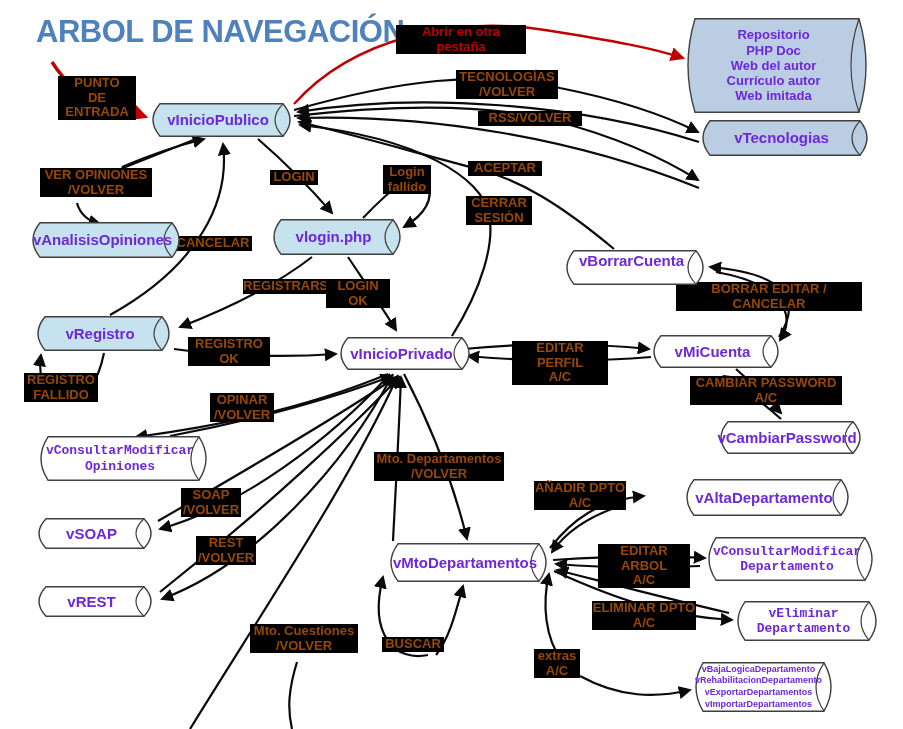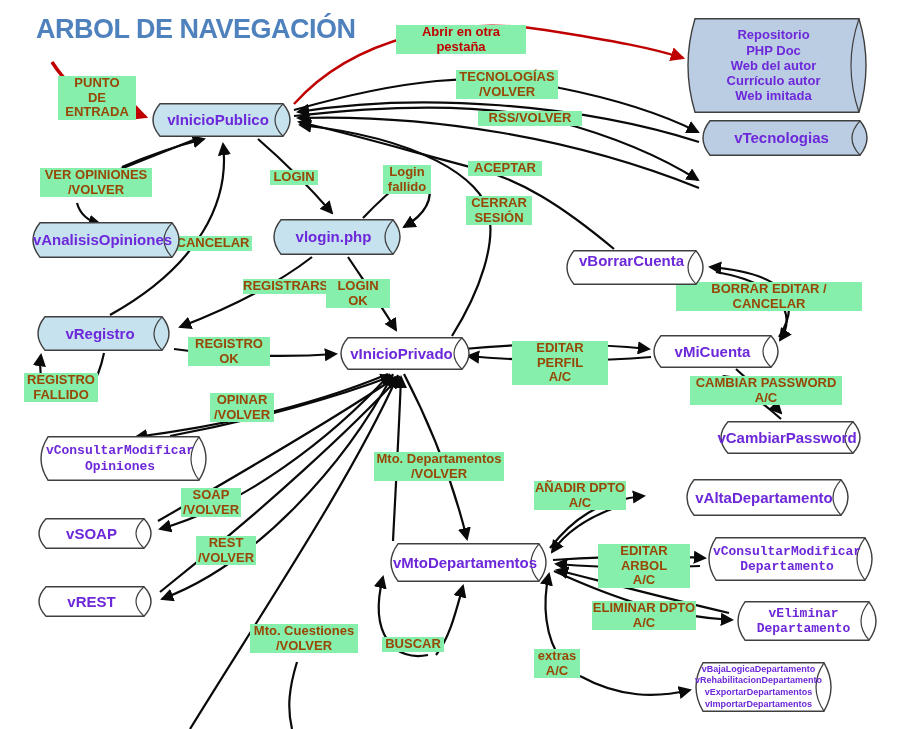--- a/index.html
+++ b/index.html
@@ -1,22 +1,22 @@
 <!DOCTYPE html>
 <html><head>
 <meta charset="utf-8">
 <style>
   html,body{margin:0;padding:0;}
   #stage{position:relative;width:903px;height:729px;background:#ffffff;overflow:hidden;
          font-family:"Liberation Sans","DejaVu Sans",sans-serif;}
   #wires{position:absolute;left:0;top:0;z-index:1;}
-  #title{position:absolute;left:36px;top:14px;font-size:27px;font-weight:bold;
+  #title{position:absolute;left:36px;top:14px;font-size:31px;font-weight:bold;
          color:#4F81BD;letter-spacing:-0.5px;z-index:2;}
   .elabel{position:absolute;z-index:2;color:#974806;font-weight:bold;font-size:13px;
-          line-height:1.12;text-align:center;white-space:pre-line;background:#86efac;padding:0;}
+          line-height:1.12;text-align:center;white-space:pre-line;background:#000000;padding:0;}
   .elabel.red{color:#C00000;}
   .node{position:absolute;z-index:3;display:flex;align-items:center;justify-content:center;}
   .node .shape{position:absolute;left:0;top:0;}
   .node .ntext{position:relative;z-index:1;font-weight:bold;color:#6d28d9;font-size:15px;
                text-align:center;white-space:pre-line;line-height:1.18;padding-right:7px;}
   .node.blue{--fill:#C6E2EF;}
   .node.gray{--fill:#BBCDE3;}
   .node.white{--fill:#FFFFFF;}
   .node.md .ntext{font-size:13px;font-family:Liberation Mono, monospace;}
   .node.sm .ntext{font-size:13px;}

